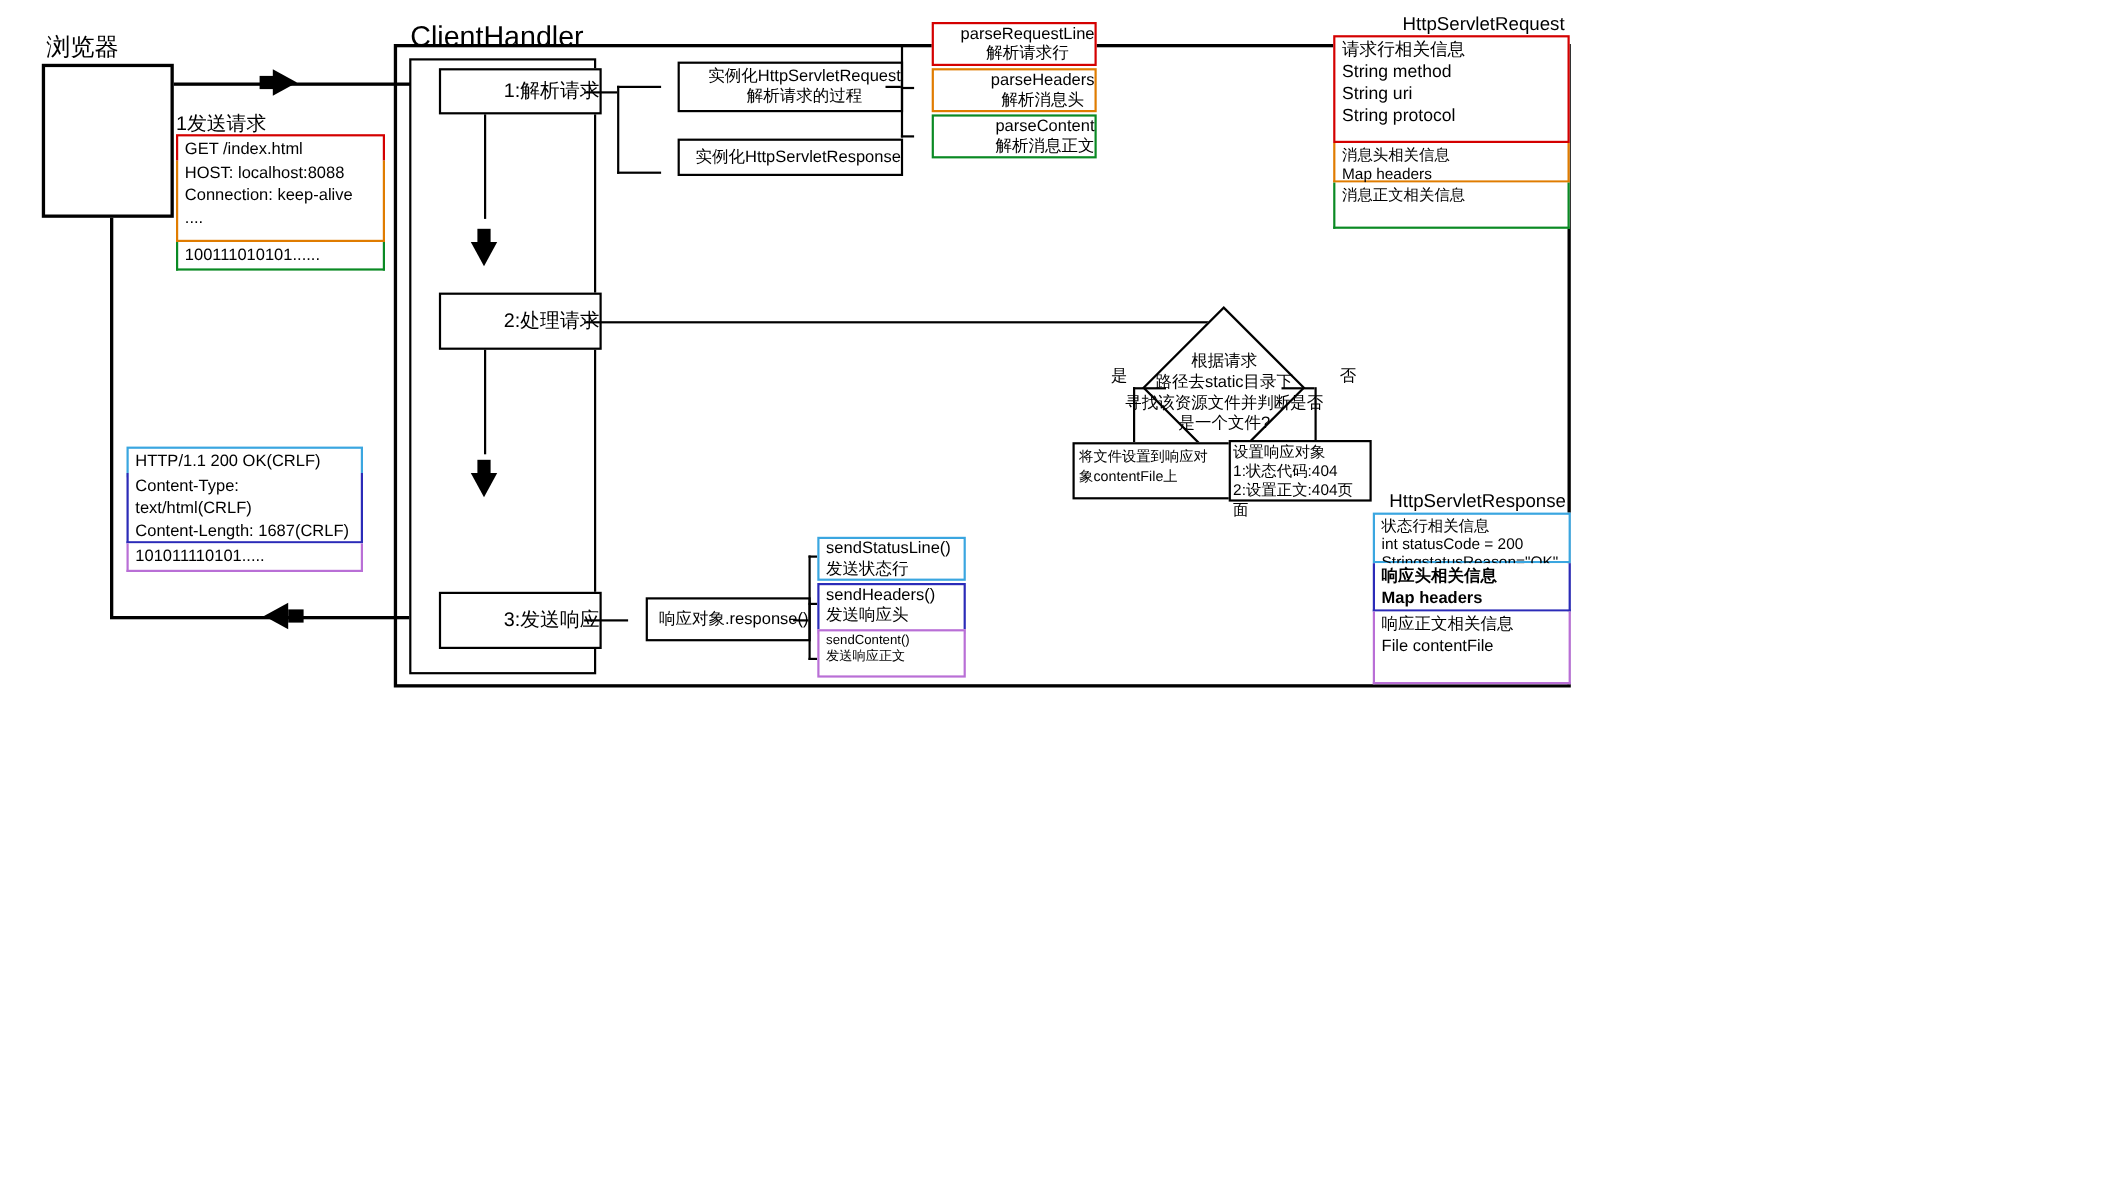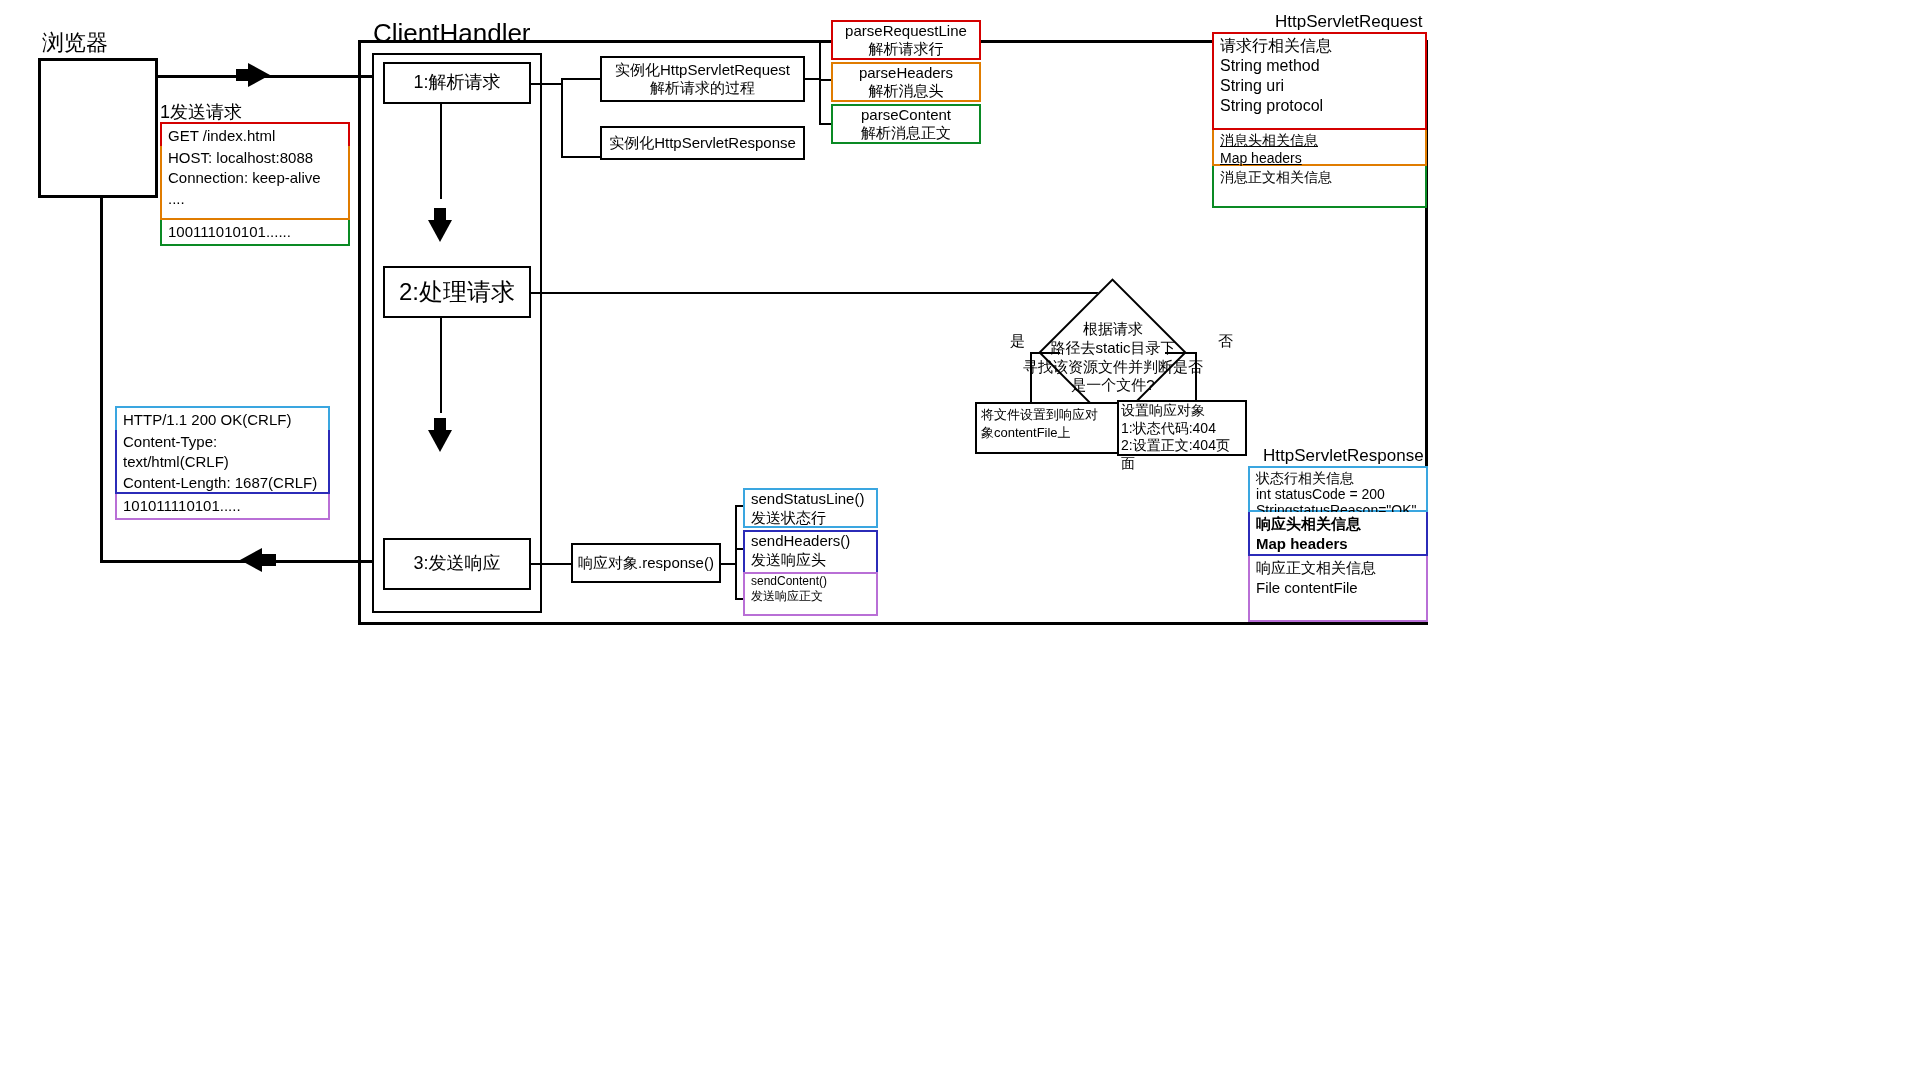--- a/index.html
+++ b/index.html
@@ -21,23 +21,24 @@
     box-sizing: border-box;
     background: #fff;
   }
   .label {
     position: absolute;
     white-space: nowrap;
   }
   .center-text {
     display: flex;
     align-items: center;
-    justify-content: center;
+    justify-content: flex-end;
     text-align: center;
     line-height: 1.2;
+    margin-left: 16px;
   }
   .line-h {
     position: absolute;
     height: 0;
     border-top: 3px solid #000;
   }
   .line-v {
     position: absolute;
     width: 0;
     border-left: 3px solid #000;
@@ -126,21 +127,21 @@
 
   <div class="box" style="left:358px; top:40px; width:1070px; height:585px; border-width:3px;"></div>
   <div class="label" style="left:373px; top:18px; font-size:26px;">ClientHandler</div>
 
   <div class="box" style="left:372px; top:53px; width:170px; height:560px; border-width:2px;"></div>
 
   <div class="box center-text" style="left:383px; top:62px; width:148px; height:42px; font-size:18px;">
     <span>1:解析请求</span>
   </div>
 
-  <div class="box center-text" style="left:383px; top:266px; width:148px; height:52px; font-size:24px;">
+  <div class="box center-text" style="left:383px; top:266px; width:148px; height:52px; font-size:18px;">
     <span>2:处理请求</span>
   </div>
 
   <div class="box center-text" style="left:383px; top:538px; width:148px; height:52px; font-size:18px;">
     <span>3:发送响应</span>
   </div>
 
   <div class="thin-v" style="left:440px; top:104px; height:95px;"></div>
   <div class="arrow-down" style="left:428px; top:220px;"></div>
 
@@ -272,21 +273,21 @@
     <span>101011110101.....</span>
   </div>
 
   <div class="label" style="left:1275px; top:12px; font-size:17px;">HttpServletRequest</div>
   <div class="rowbox" style="left:1212px; top:32px; width:215px; height:98px; border:2px solid #d40000; font-size:16px; line-height:1.25;">
     <div>请求行相关信息</div>
     <div>String method</div>
     <div>String uri</div>
     <div>String protocol</div>
   </div>
-  <div class="rowbox" style="left:1212px; top:130px; width:215px; height:36px; border:2px solid #e07c00; border-top:none; font-size:14px; line-height:1.25;text-decoration:underline;">
+  <div class="rowbox" style="left:1212px; top:130px; width:215px; height:36px; border:2px solid #e07c00; border-top:none; font-size:14px; line-height:1.25;">
     <div>消息头相关信息</div>
     <div>Map headers</div>
   </div>
   <div class="rowbox" style="left:1212px; top:166px; width:215px; height:42px; border:2px solid #0a8a24; border-top:none; font-size:14px;">
     <div>消息正文相关信息</div>
   </div>
 
   <div class="label" style="left:1263px; top:446px; font-size:17px;">HttpServletResponse</div>
   <div class="rowbox" style="left:1248px; top:466px; width:180px; height:46px; border:2px solid #3aa6e0; font-size:14px; line-height:1.15;">
     <div>状态行相关信息</div>

